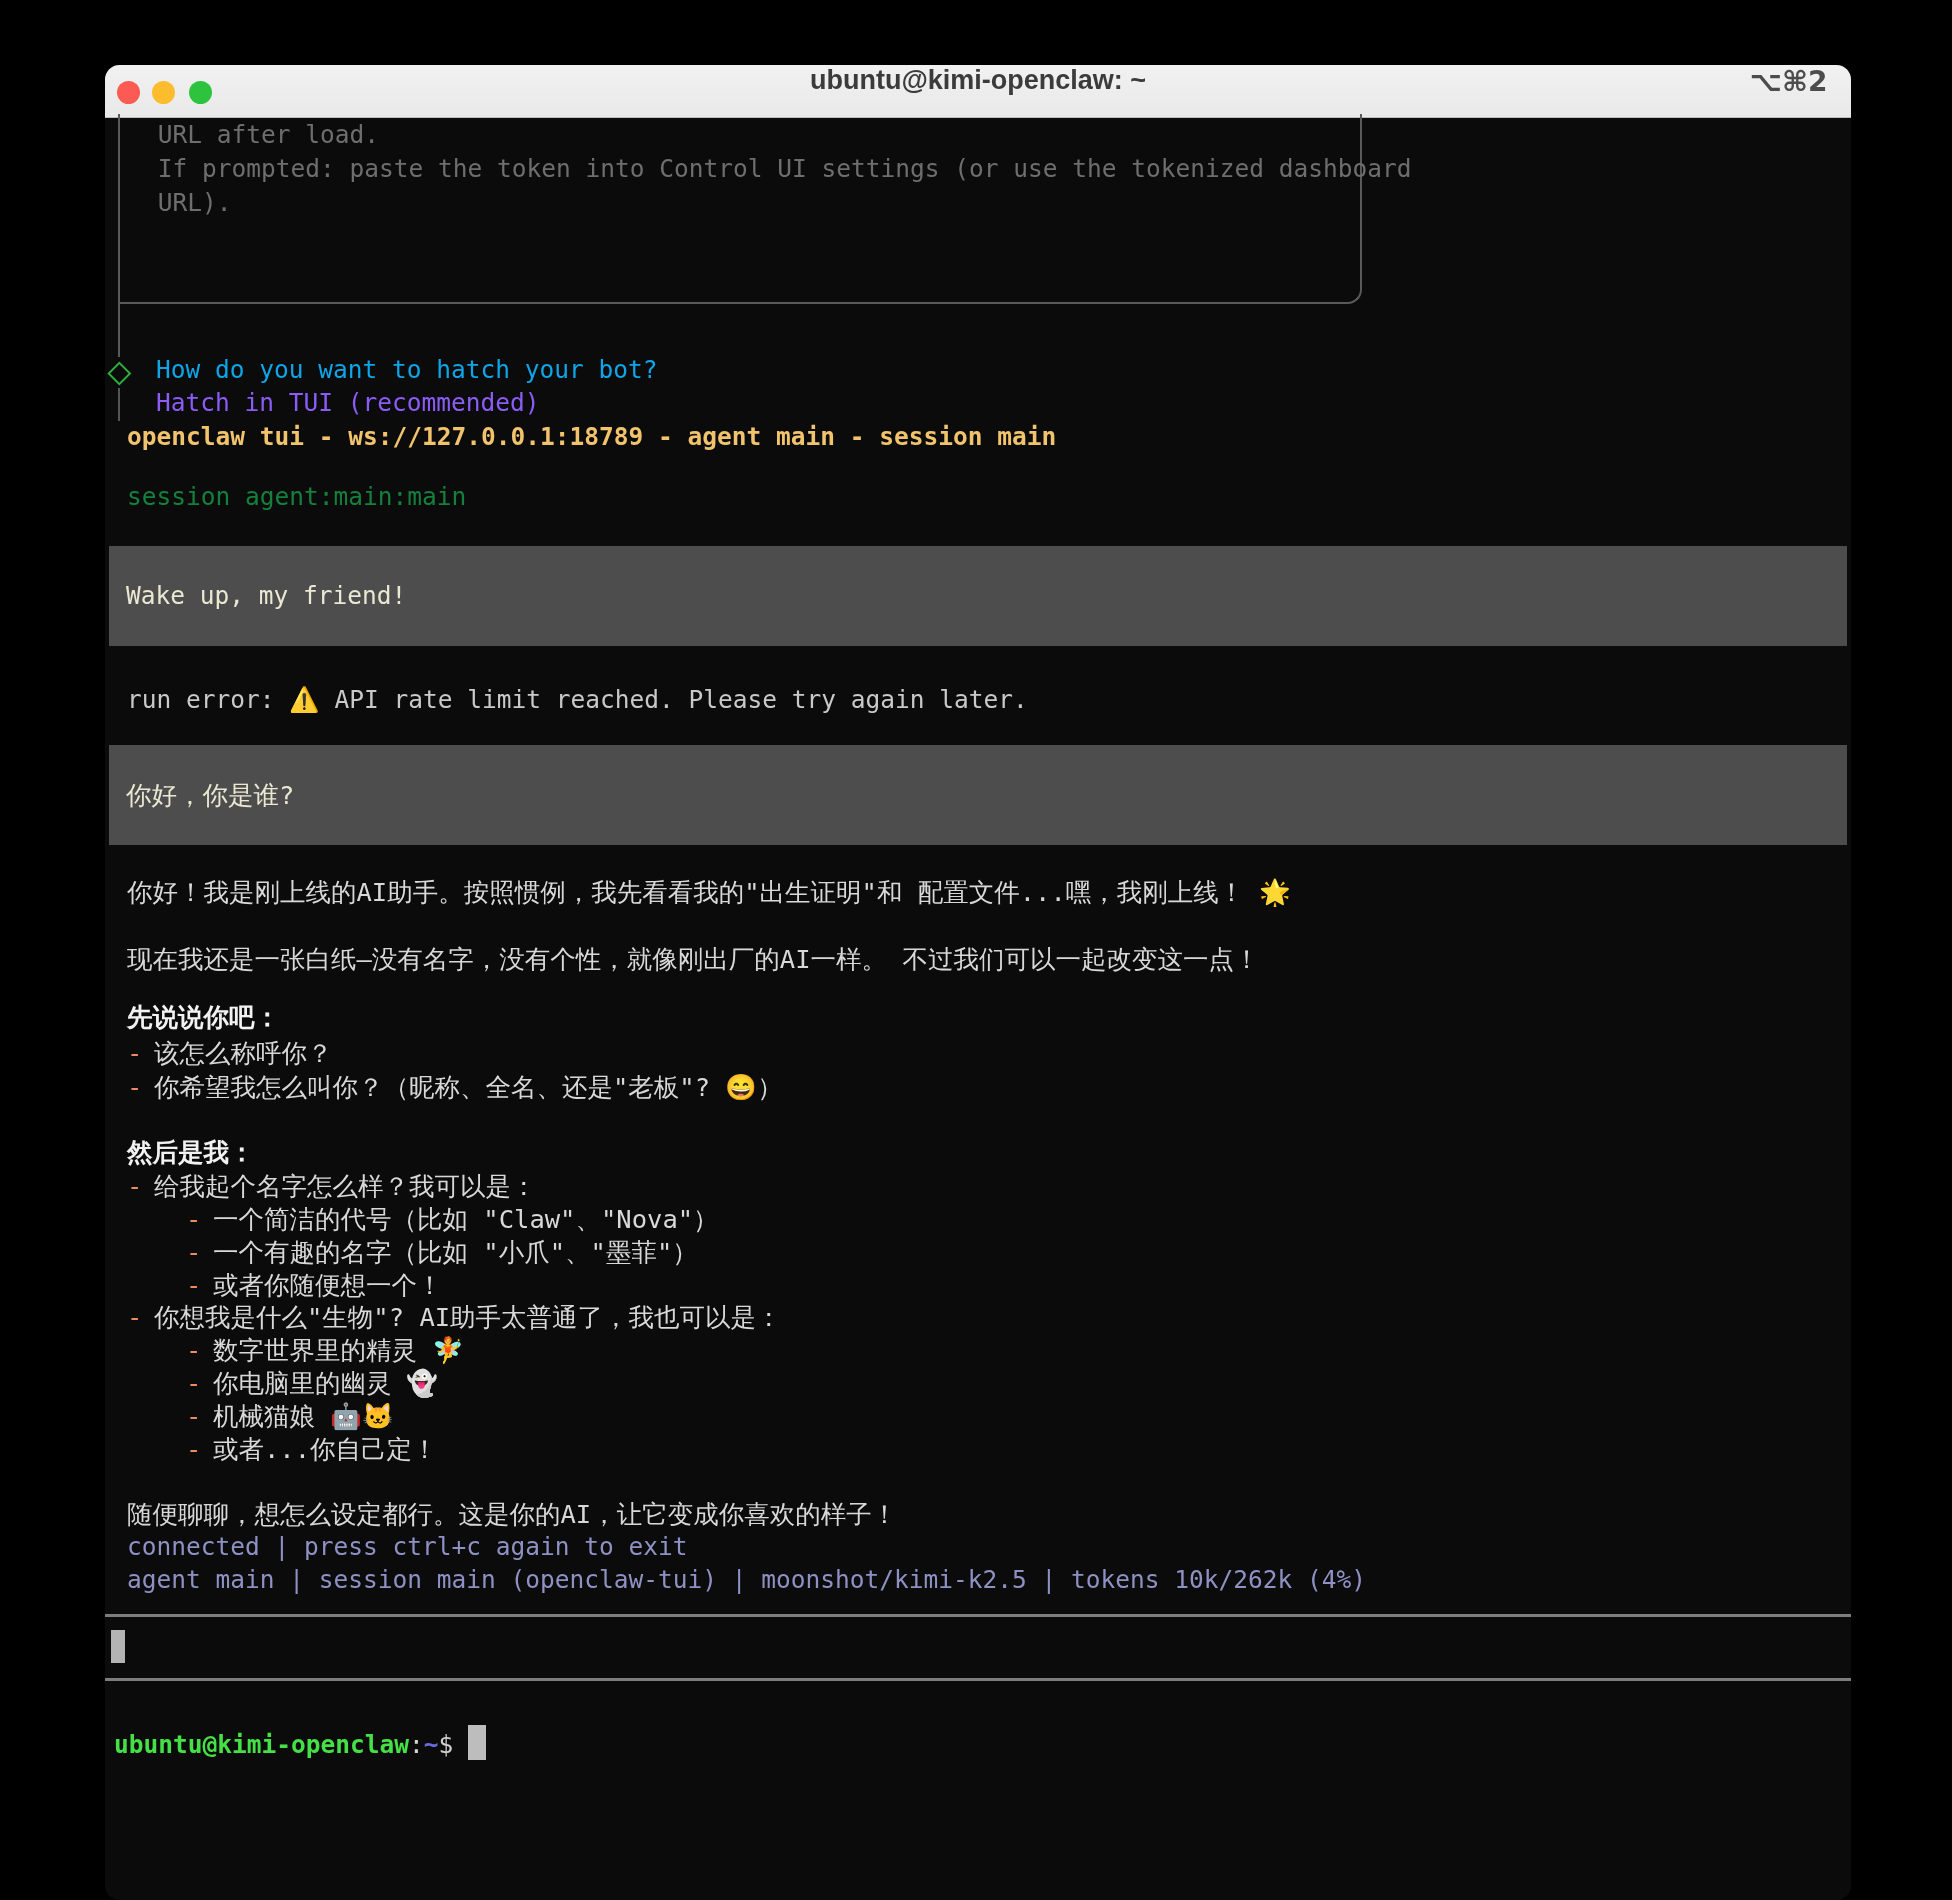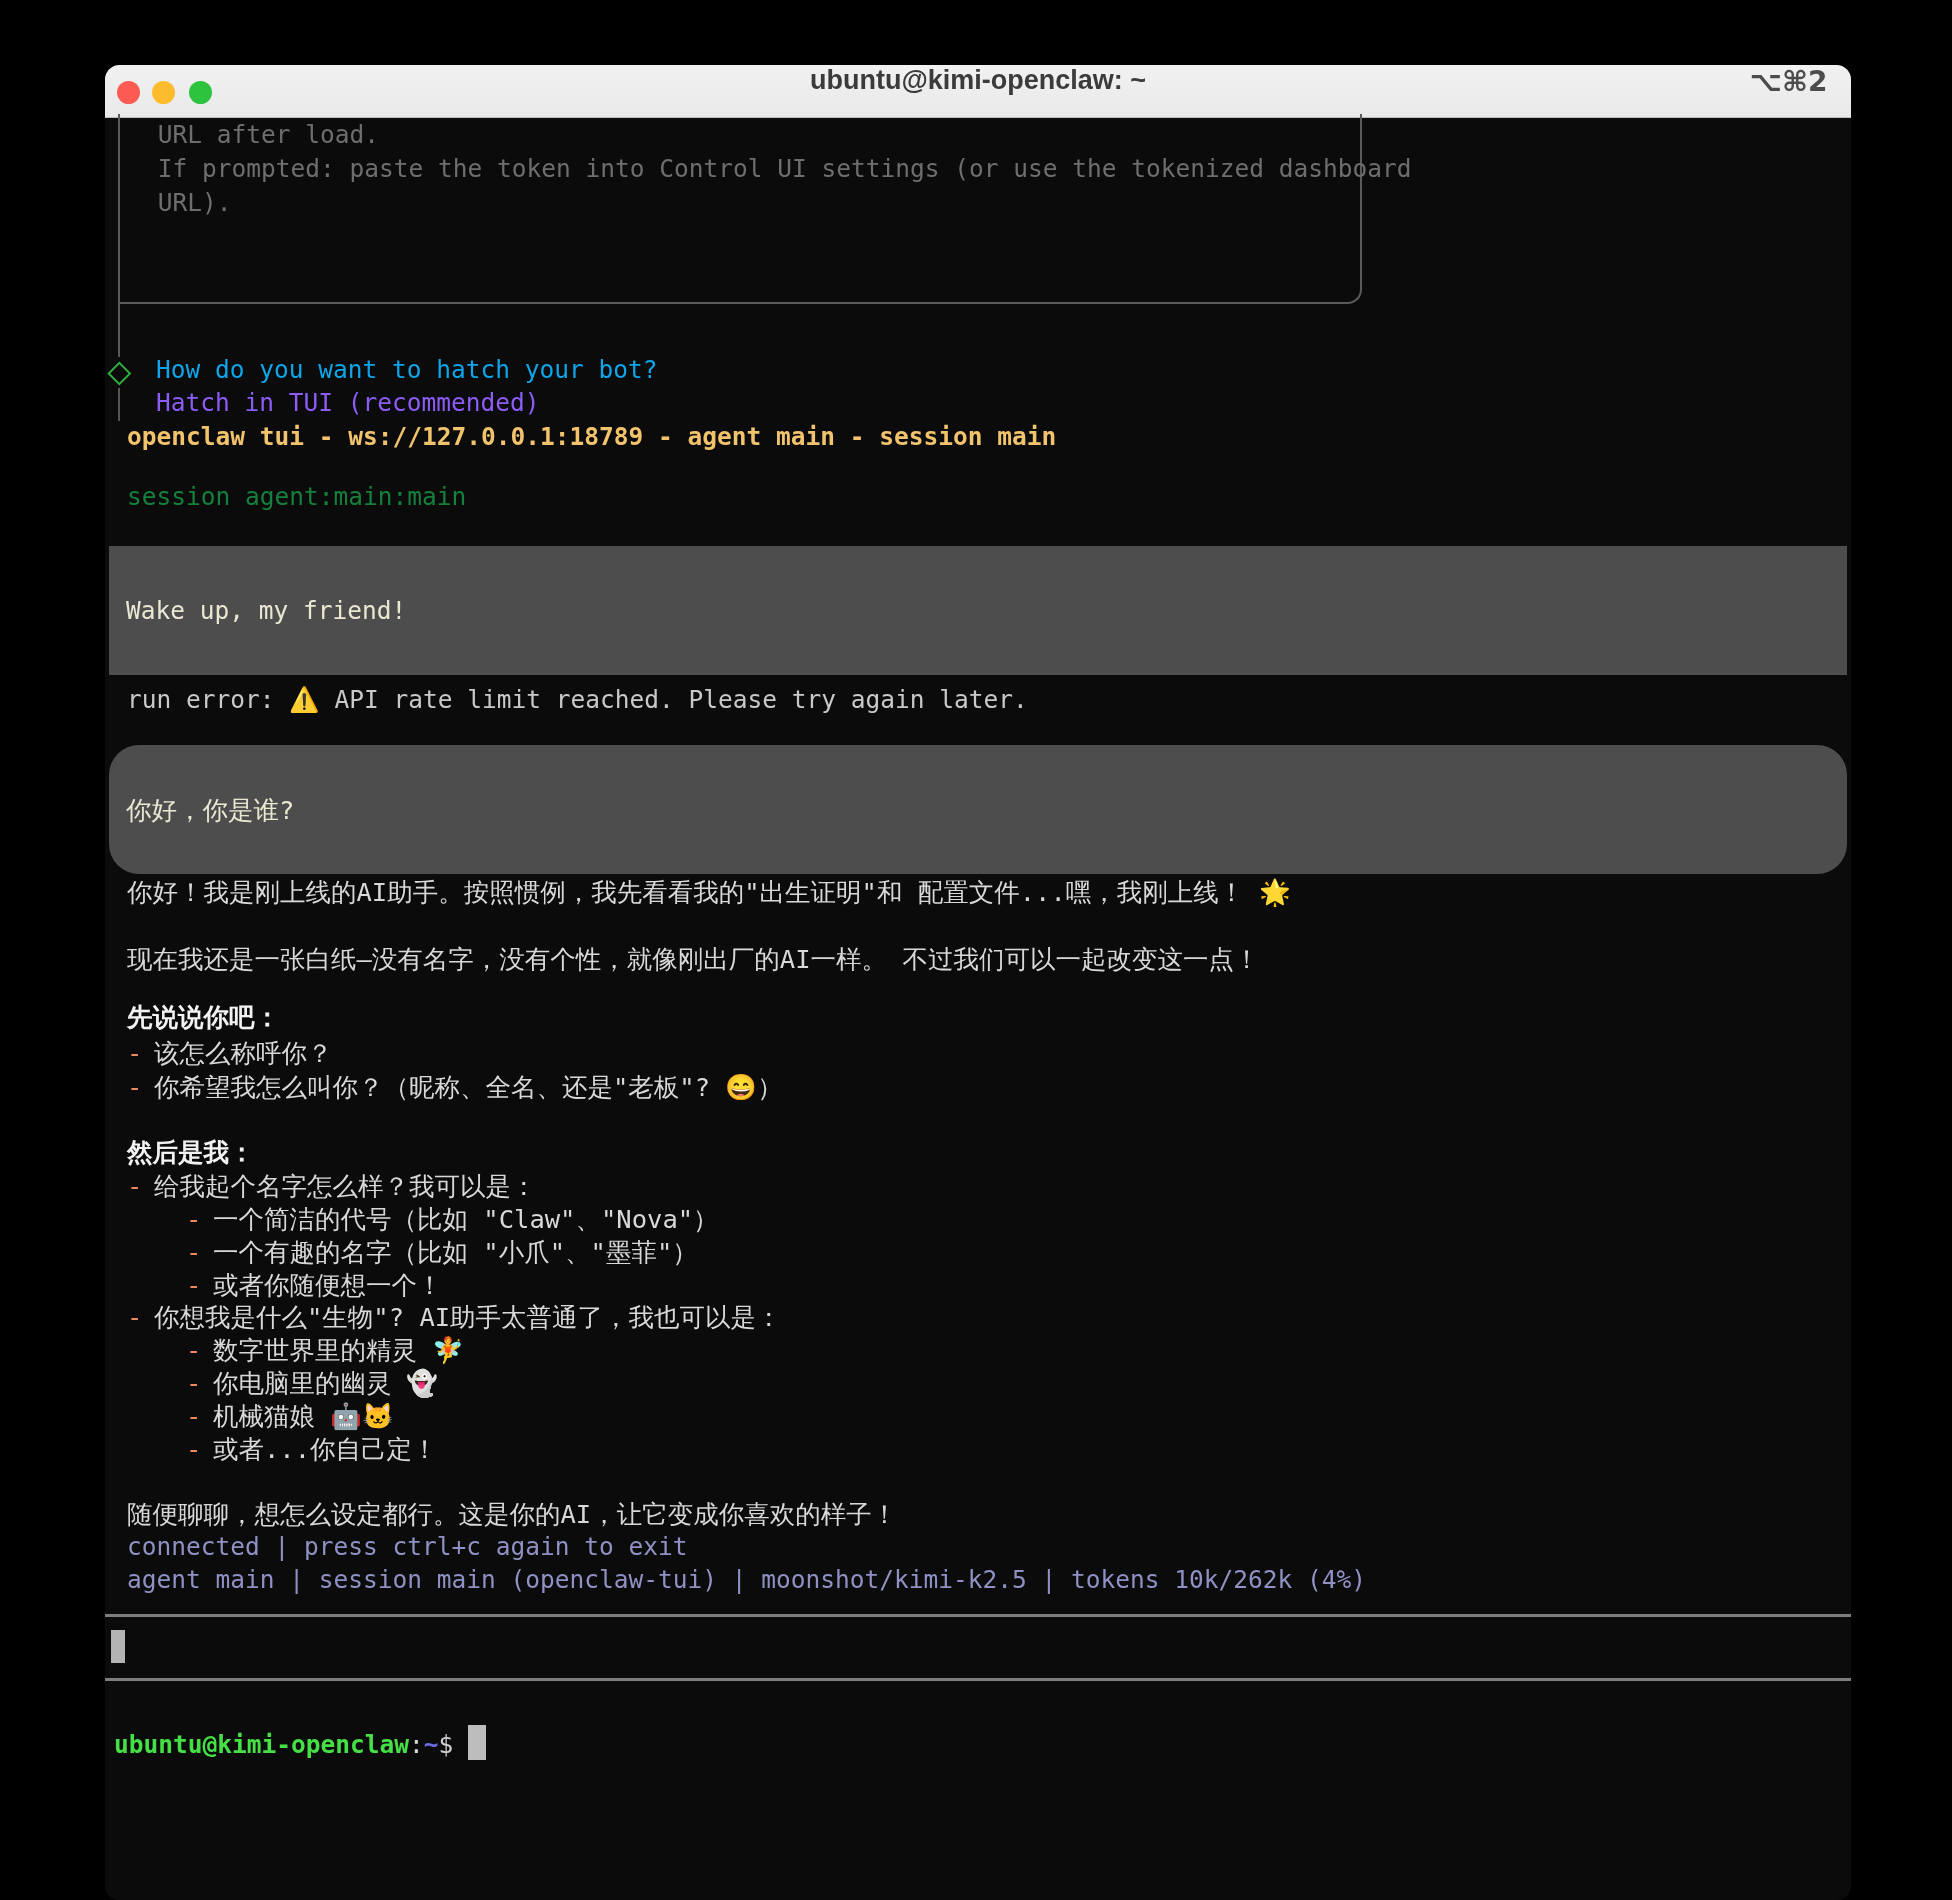--- a/index.html
+++ b/index.html
@@ -21,21 +21,21 @@
   .lav{color:#8f91c4;}
   .boldw{color:#f2f2f2;font-weight:700;}
   .body-t{color:#d8d8d8;}
   .dash{display:inline-block;width:27px;color:#ef8a5f;}
   .ind2{padding-left:59px;}
   .top-box{position:absolute;left:12.7px;top:-3.6px;width:1244px;height:190px;border-left:2.7px solid #5a5a5a;border-right:2.7px solid #5a5a5a;border-bottom:2.7px solid #5a5a5a;border-radius:0 0 14.5px 0;box-sizing:border-box;}
   .top-box .t-line{position:static;margin-left:38px;}
   .top-box .pad{height:3.6px;}
   .v-line{position:absolute;width:2.7px;background:#5a5a5a;}
   .diamond{position:absolute;left:5.5px;top:247px;width:12.7px;height:12.7px;border:2.7px solid #2fae3e;transform:rotate(45deg);background:transparent;}
-  .msg-box{position:absolute;left:3.6px;width:1738px;height:129px;background:#4d4d4d;display:flex;align-items:center;}
+  .msg-box{position:absolute;left:3.6px;width:1738px;height:100px;background:#4d4d4d;display:flex;align-items:center;}
   .msg-box .t-line{position:static;margin-left:17.3px;}
   .pale{color:#eae8d3;}
   .hr{position:absolute;left:0;width:1746px;height:2.7px;background:#7d7d7d;}
   .block-cursor{position:absolute;left:5.5px;top:1512px;width:14.5px;height:33px;background:#b3b3b3;}
   .prompt-cursor{display:inline-block;width:18px;height:35px;background:#bdbdbd;vertical-align:-7.3px;margin-left:14.5px;}
   .u-green{color:#45e045;font-weight:700;}
   .p-colon{color:#d8d8d8;}
   .p-path{color:#6b6be0;font-weight:700;}
   .p-dollar{color:#cfcfcf;}
 </style>
@@ -68,21 +68,21 @@
 
     <div class="t-line yellow-t" style="left:22px;top:302px;">openclaw tui - ws://127.0.0.1:18789 - agent main - session main</div>
     <div class="t-line" style="left:22px;top:362px;color:#15803d;">session agent:main:main</div>
 
     <div class="msg-box" style="top:428px;">
       <div class="t-line pale">Wake up, my friend!</div>
     </div>
 
     <div class="t-line" style="left:22px;top:565px;color:#c9c9c9;"><span>run error: </span><span style="color:#fdbc2e;">⚠️</span><span> API rate limit reached. Please try again later.</span></div>
 
-    <div class="msg-box" style="top:627px;border-radius:30px;">
+    <div class="msg-box" style="top:627px;">
       <div class="t-line cn pale">你好，你是谁?</div>
     </div>
 
     <div class="t-line cn body-t" style="left:22px;top:757px;">你好！我是刚上线的AI助手。按照惯例，我先看看我的"出生证明"和 配置文件...嘿，我刚上线！ 🌟</div>
     <div class="t-line cn body-t" style="left:22px;top:824px;">现在我还是一张白纸—没有名字，没有个性，就像刚出厂的AI一样。 不过我们可以一起改变这一点！</div>
 
     <div class="t-line cn boldw" style="left:22px;top:882px;">先说说你吧：</div>
     <div class="t-line cn body-t" style="left:22px;top:918px;"><span class="dash">-</span><span>该怎么称呼你？</span></div>
     <div class="t-line cn body-t" style="left:22px;top:952px;"><span class="dash">-</span><span>你希望我怎么叫你？（昵称、全名、还是"老板"? 😄）</span></div>
 

